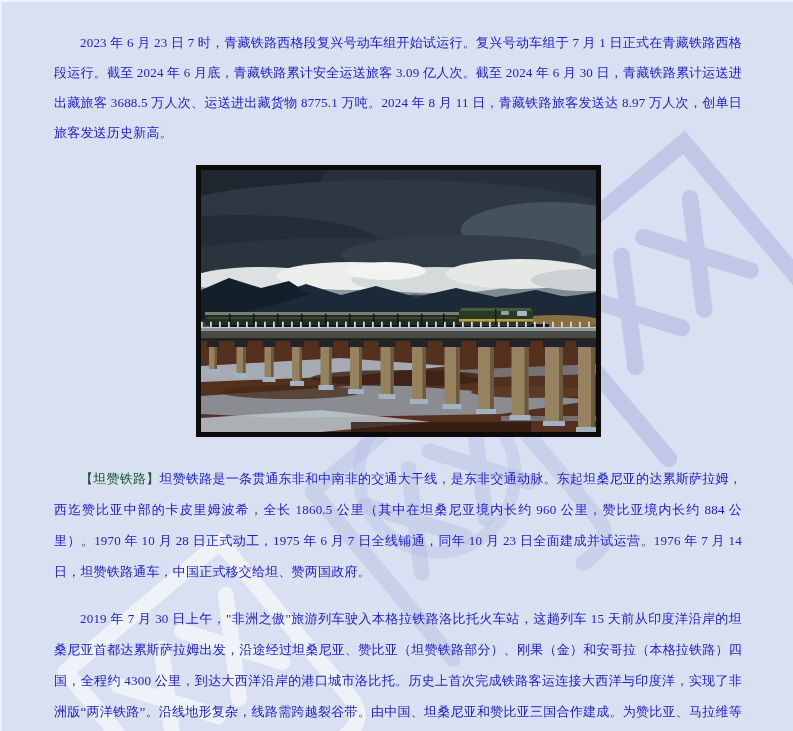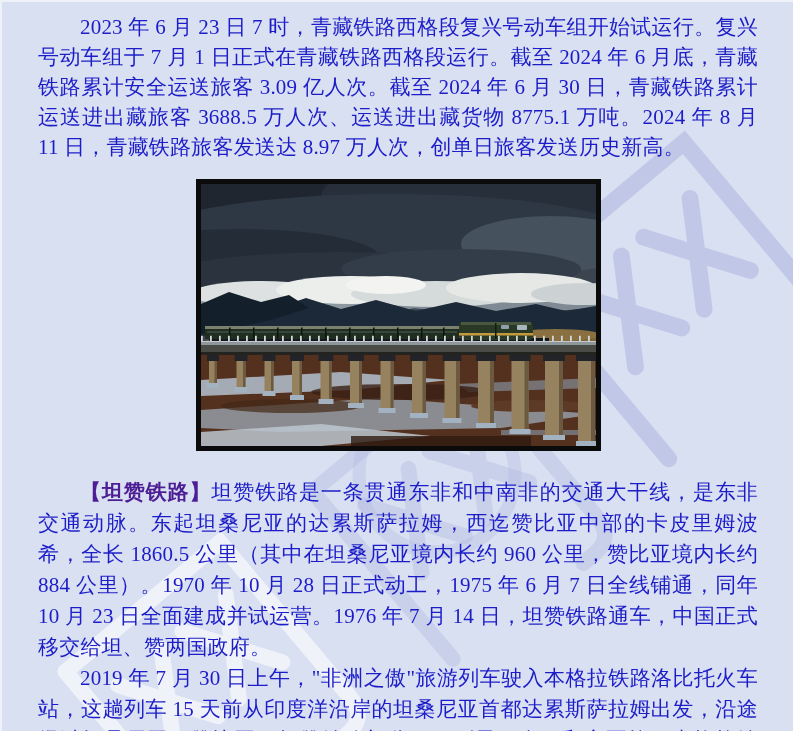--- a/index.html
+++ b/index.html
@@ -15,31 +15,31 @@
   }
   #watermark{
     position:absolute;left:0;top:0;width:793px;height:731px;
     z-index:0;pointer-events:none;
   }
   #content{
     position:relative;z-index:1;
     padding:10px 35px 0 36px;
   }
   p.doc{
-    margin:0;
-    font-size:21px;
+    margin:16px;
+    font-size:13px;
     line-height:30px;
     color:#1c1cc8;
     text-align:justify;
     text-indent:2em;
     letter-spacing:0.2px;
   }
   p.doc.sp31{line-height:31px;}
   #para2{margin-top:26px;}
-  .red-label{color:#4c1d95;font-weight:bold;}
+  .red-label{color:#14532d;font-weight:normal;}
   #photo-wrap{
     margin:17px auto 0;
     width:405px;height:272px;
     text-align:center;
   }
   #photo-frame{
     display:block;
     width:395px;height:262px;
     border:5px solid #0b0b0b;
     background:#3a4550;

